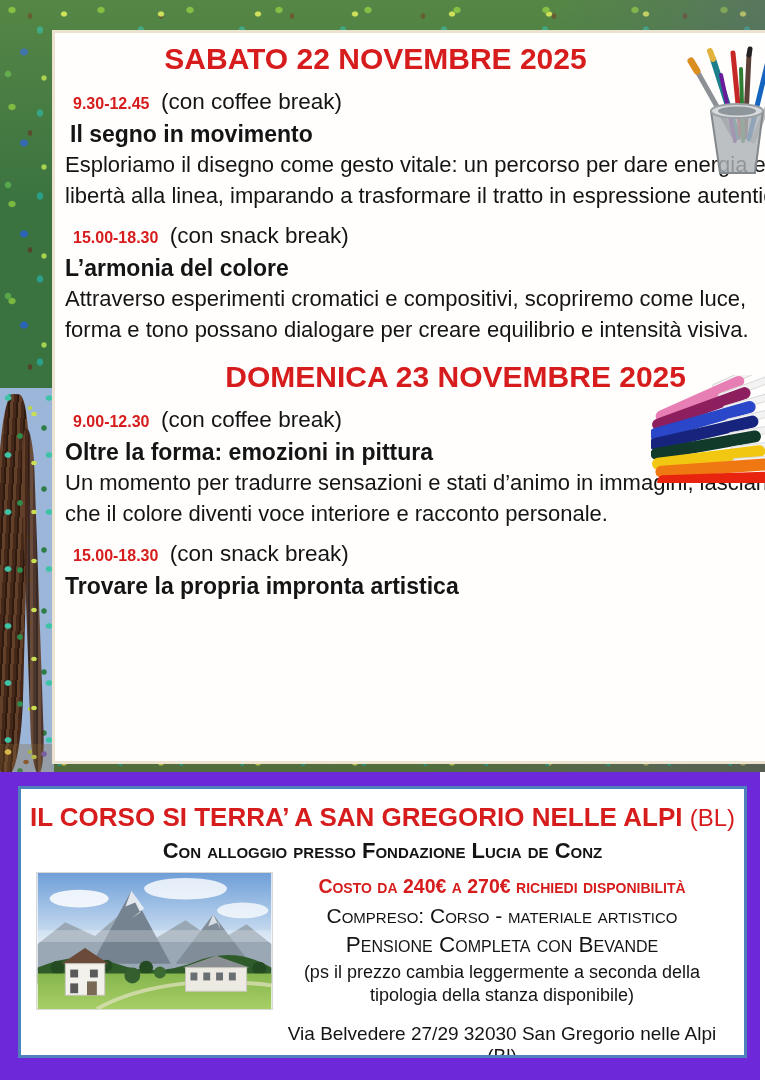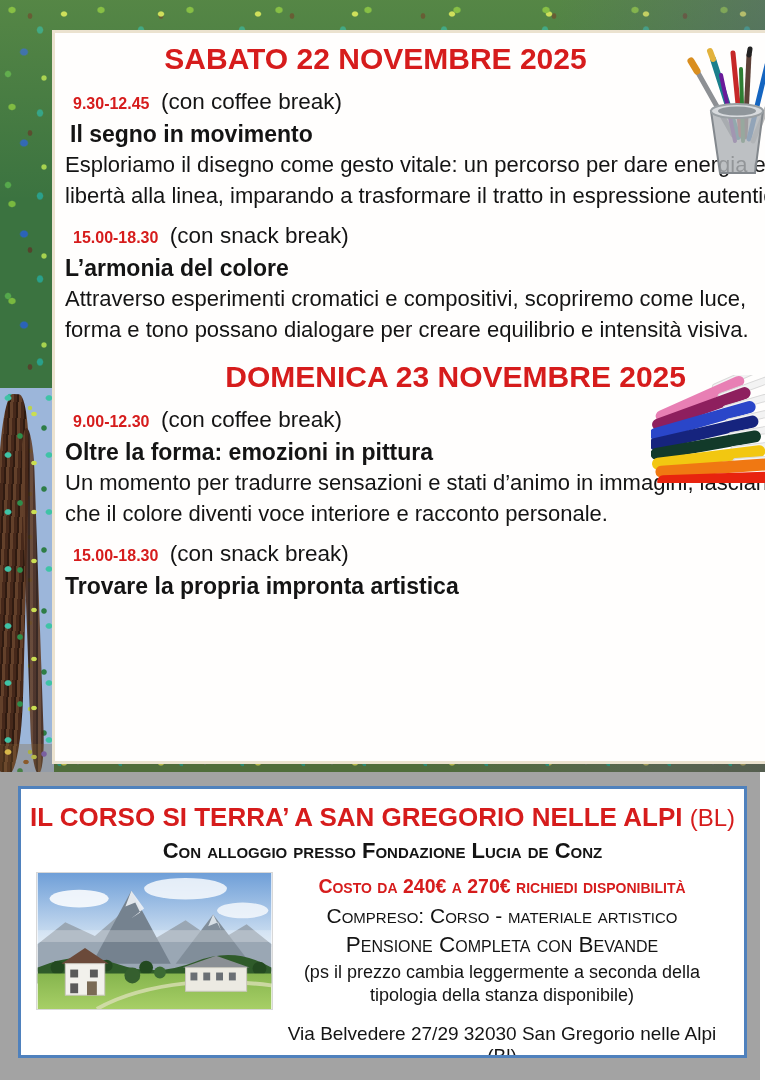--- a/index.html
+++ b/index.html
@@ -83,21 +83,21 @@
   .day2 .day-title{margin-top:14px;text-align:right;}
   .time-line{margin:12px 0 0;line-height:25px;}
   .time{color:#d61c1c;font-weight:bold;font-size:16px;margin-left:8px;}
   .note{font-size:22.5px;margin-left:7px;color:#141414;}
   .stitle{font-size:23px;font-weight:bold;margin:5px 0 0;line-height:26px;color:#141414;}
   .indent{padding-left:5px;}
   .para{font-size:22px;line-height:31px;margin:2px 0 0;color:#141414;}
   .cup-img{position:absolute;right:20px;top:12px;}
   .rainbow-img{position:absolute;right:12px;top:342px;}
   
-  .gray{position:absolute;left:0;top:772px;width:760px;height:308px;background:#a3a3a3;}
+  .gray{position:absolute;left:0;top:772px;width:760px;height:308px;background:#6d28d9;}
   .vbox{
     position:absolute;left:18px;top:14px;width:729px;height:272px;
     background:#fff;border:3px solid #4f81bd;overflow:hidden;text-align:center;
   }
   .v-title{margin-top:12px;color:#d61c1c;font-weight:bold;font-size:26px;line-height:32px;white-space:nowrap;}
   .v-title .suffix{font-weight:normal;font-size:24px;}
   .v-sub{margin-top:4px;font-size:22px;font-weight:bold;font-variant:small-caps;color:#141414;}
   .v-row{display:flex;margin-top:8px;padding:0 23px 0 15px;gap:10px;text-align:left;}
   .v-photo{flex:0 0 auto;border:1px solid #d8d8d8;}
   .v-col{flex:1;text-align:center;}

